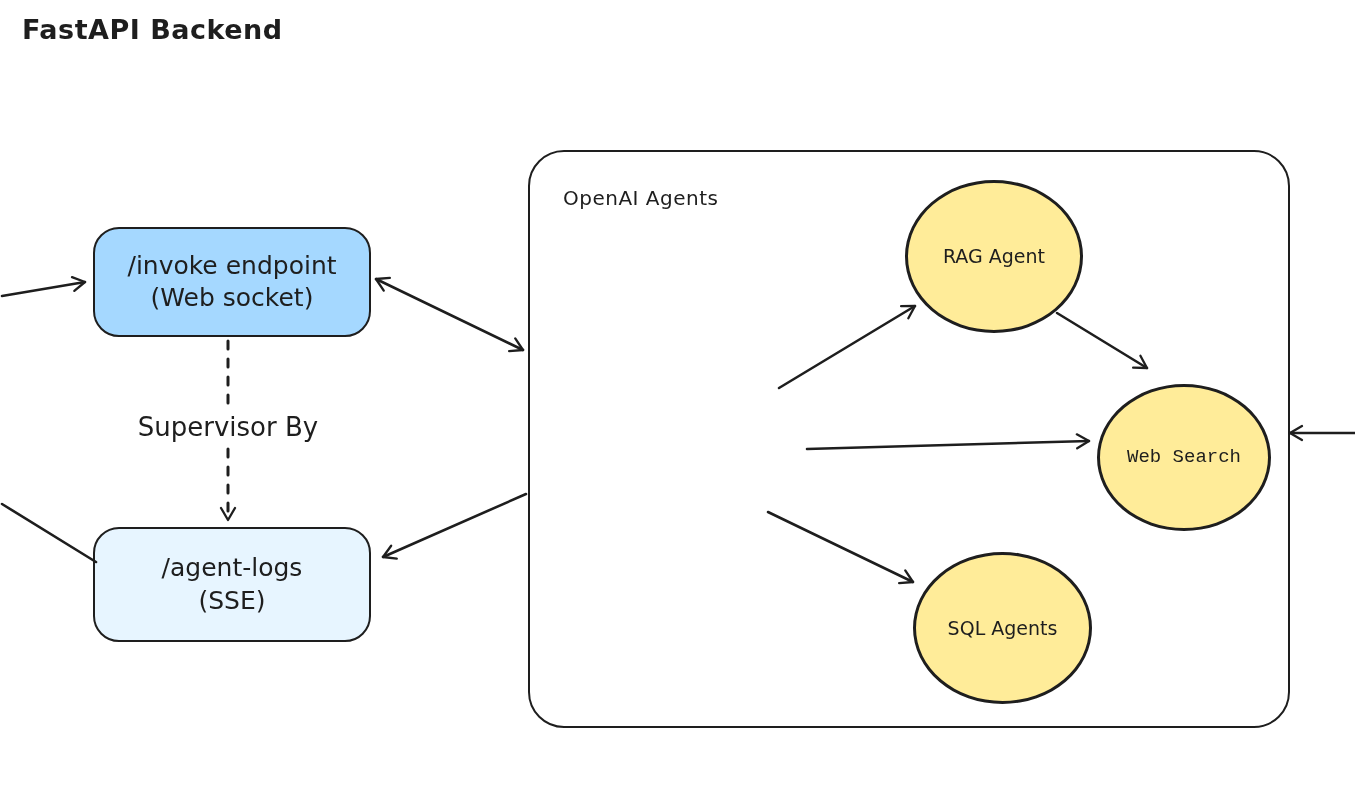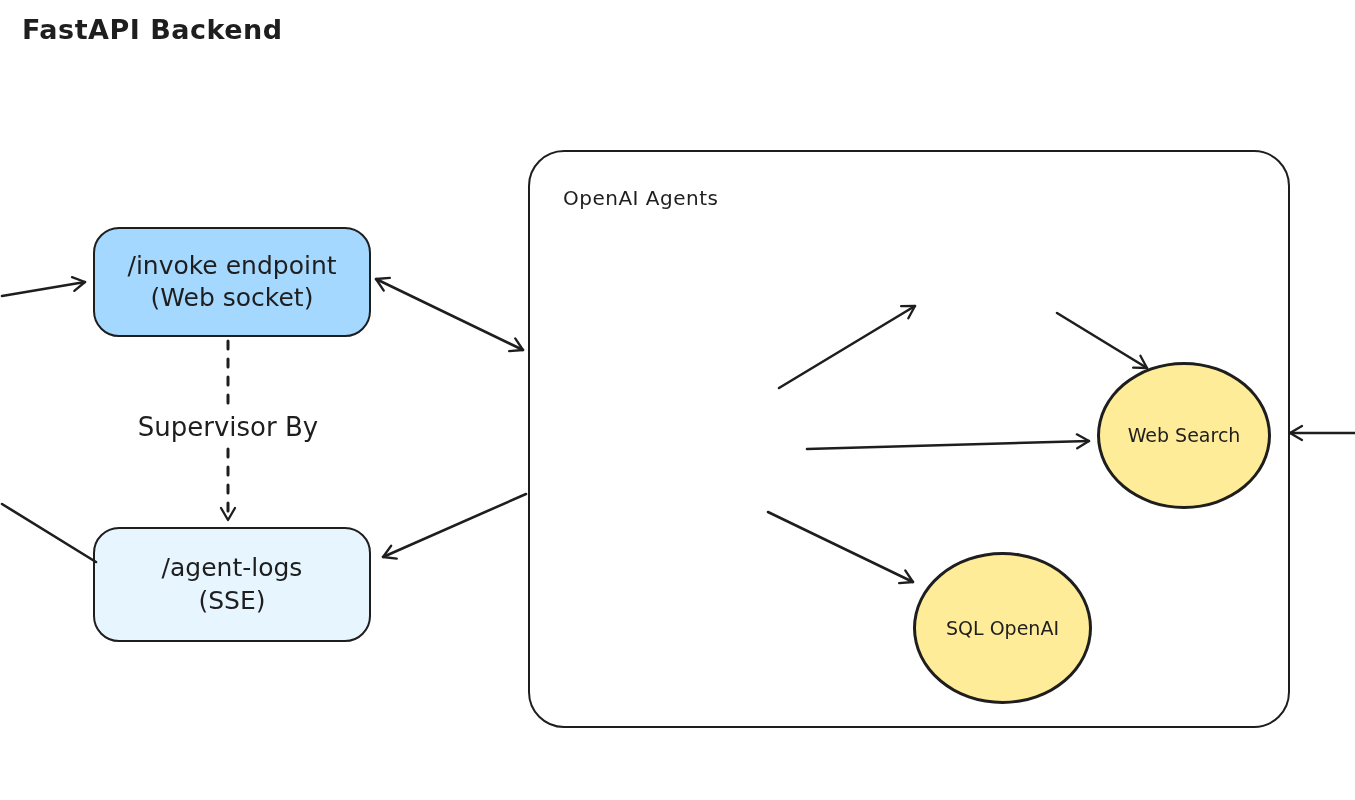--- a/index.html
+++ b/index.html
@@ -67,21 +67,21 @@
   }
   .ellipse-node {
     border-radius: 50%;
     border-width: 3px;
     font-size: 19px;
     font-weight: 500;
     background: #ffec99;
   }
   .supervisor-node { left: 628px; top: 372px; width: 177px; height: 158px; background: #b2f2bb; }
   .rag-node        { left: 905px; top: 180px; width: 178px; height: 153px; }
-  .web-node        { left: 1097px; top: 362px; width: 174px; height: 147px; }
+  .web-node        { left: 1097px; top: 384px; width: 174px; height: 147px; font-family: Liberation Mono, monospace; }
   .sql-node        { left: 913px; top: 552px; width: 179px; height: 152px; }
   .edges-layer {
     position: absolute;
     left: 0; top: 0;
     width: 1355px; height: 800px;
     pointer-events: none;
   }
   .edge-label {
     position: absolute;
     left: 128px; top: 410px;
@@ -104,24 +104,25 @@
   <div class="container-node"></div>
   <div class="container-title">OpenAI Agents</div>
 
   <div class="node rect-node invoke-node">/invoke endpoint
 (Web socket)</div>
 
   <div class="node rect-node logs-node">/agent-logs
 (SSE)</div>
 
 
+  <div class="node ellipse-node rag-node">RAG Agent</div>
 
   <div class="node ellipse-node web-node">Web Search</div>
 
-  <div class="node ellipse-node sql-node">SQL OpenAI</div>
+  <div class="node ellipse-node sql-node">SQL Agents</div>
 
   <svg class="edges-layer" viewBox="0 0 1355 800">
     <defs>
       <marker id="ah" viewBox="0 0 20 20" refX="15" refY="10" markerWidth="20" markerHeight="20" markerUnits="userSpaceOnUse" orient="auto-start-reverse">
         <path d="M3,3 L15,10 L3,17" fill="none" stroke="#1e1e1e" stroke-width="2.3" stroke-linecap="round" stroke-linejoin="round"></path>
       </marker>
     </defs>
 
     <g stroke="#1e1e1e" stroke-width="2.6" stroke-linecap="round" fill="none">
       <line x1="2" y1="296" x2="85" y2="282" marker-end="url(#ah)"></line>

